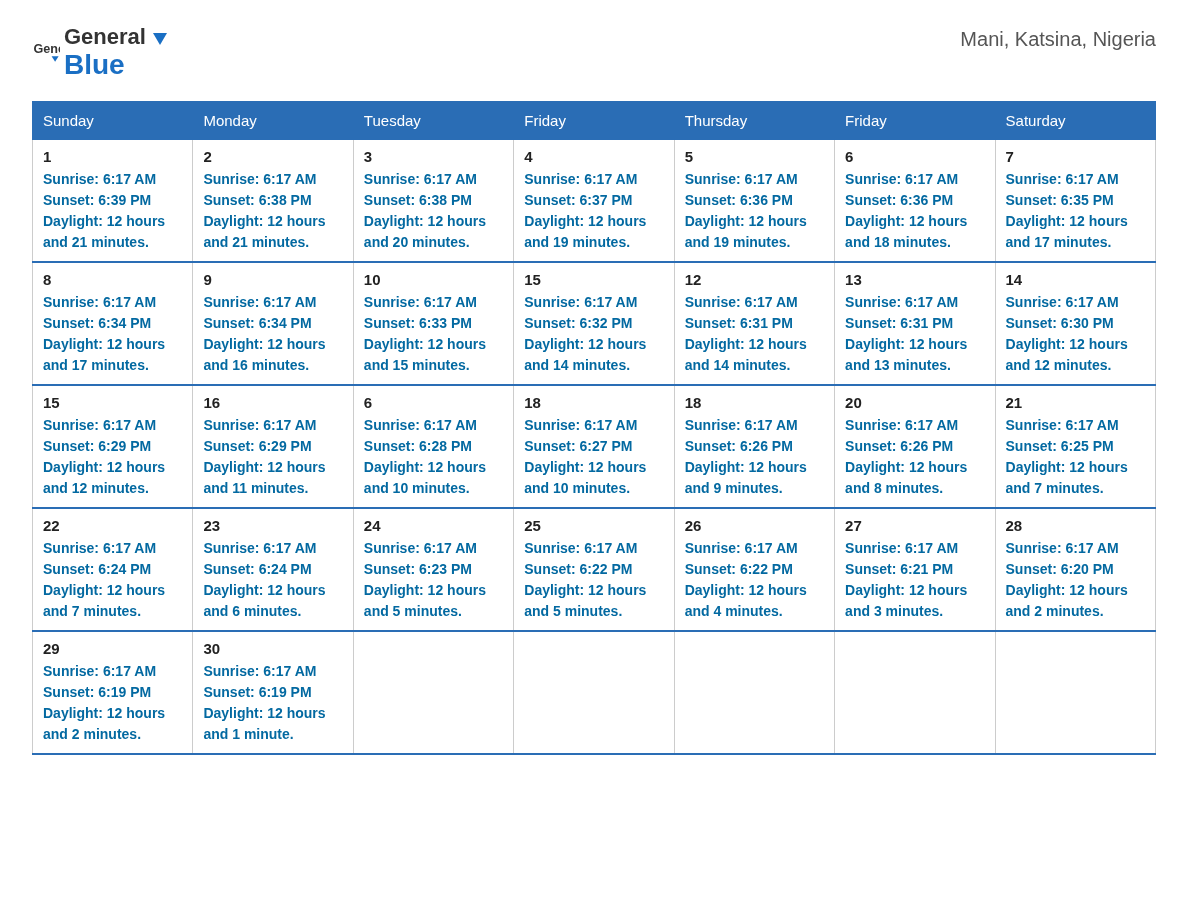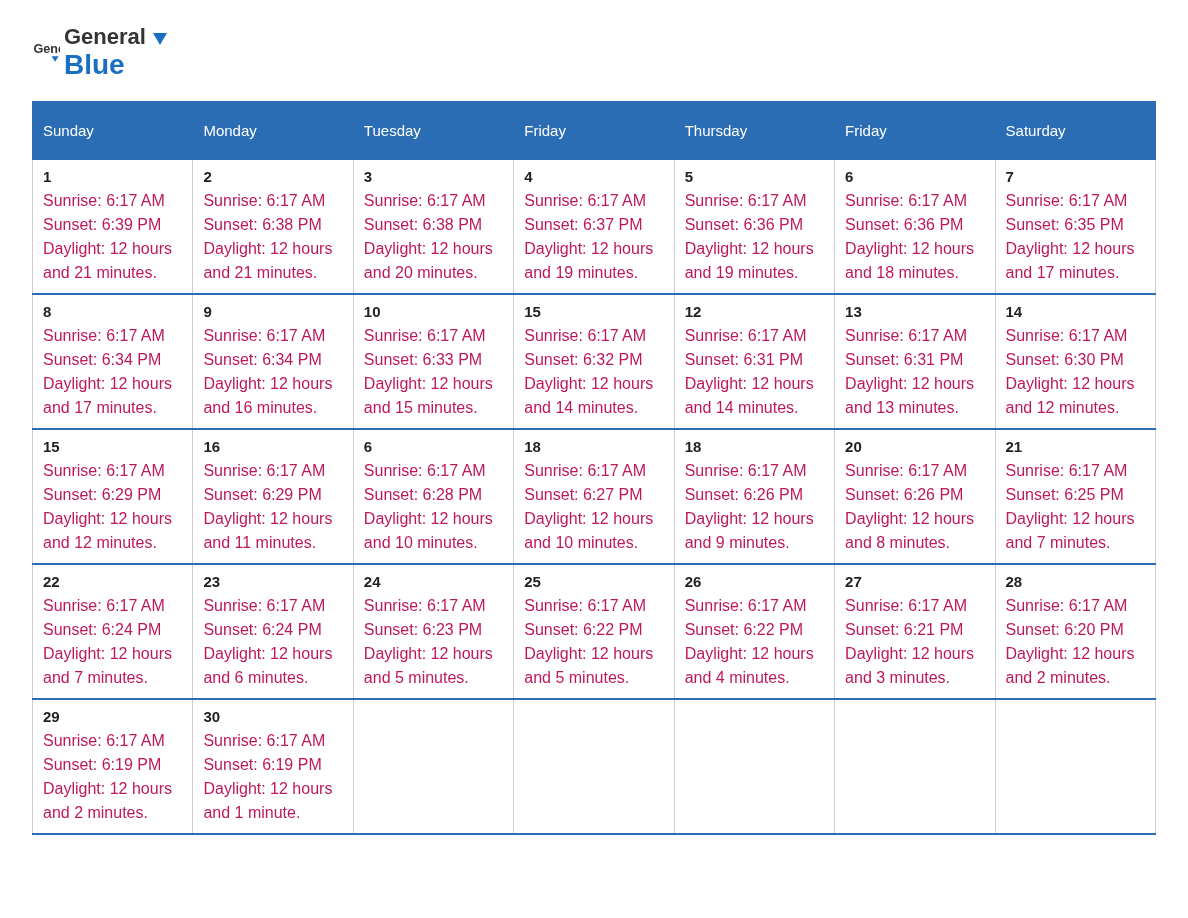--- a/index.html
+++ b/index.html
@@ -31,44 +31,45 @@
     .calendar {
       width: 100%;
       border-collapse: collapse;
       border: 1px solid #ccc;
     }
     .calendar thead tr th {
       background-color: #2a6db5;
       color: #fff;
       font-size: 15px;
       font-weight: normal;
-      padding: 20px 10px;
+      padding: 10px 10px;
       text-align: left;
       border: 1px solid #2a6db5;
     }
     .calendar tbody tr td {
       vertical-align: top;
       padding: 8px 10px;
       border: 1px solid #ccc;
       font-size: 12.5px;
       color: #333;
       width: calc(100% / 7);
       min-height: 90px;
     }
     .calendar tbody tr td .day-number {
       font-size: 15px;
       font-weight: bold;
       color: #222;
       display: block;
       margin-bottom: 4px;
     }
     .calendar tbody tr td .day-info {
-      font-size: 16px;
-      color: #be185d;
+      font-size: 14px;
+      color: #0369a1;
       line-height: 1.5;
+      font-weight: bold;
     }
     .calendar tbody tr {
       border-bottom: 2px solid #2a6db5;
     }
     .empty-cell {
       background: #fff;
     }
   </style>
 </head>
 <body>
@@ -84,20 +85,21 @@
         <svg width="18" height="18" viewBox="0 0 18 18">
             <polygon points="4,4 18,4 11,16" fill="#1a6fc4"></polygon>
           </svg>
       </span>
       <div style="margin-top:-2px;">
         <span style="font-size:28px;font-weight:bold;color:#1a6fc4;">Blue</span>
       </div>
     </div>
   </div>
   <div class="title-area">
+    <div style="font-size:20px;color:#555;margin-top:4px;">Mani, Katsina, Nigeria</div>
   </div>
 </div>
 
 <table class="calendar">
   <thead>
     <tr>
 
     <th>Sunday</th>
         <th>Monday</th>
         <th>Tuesday</th>

